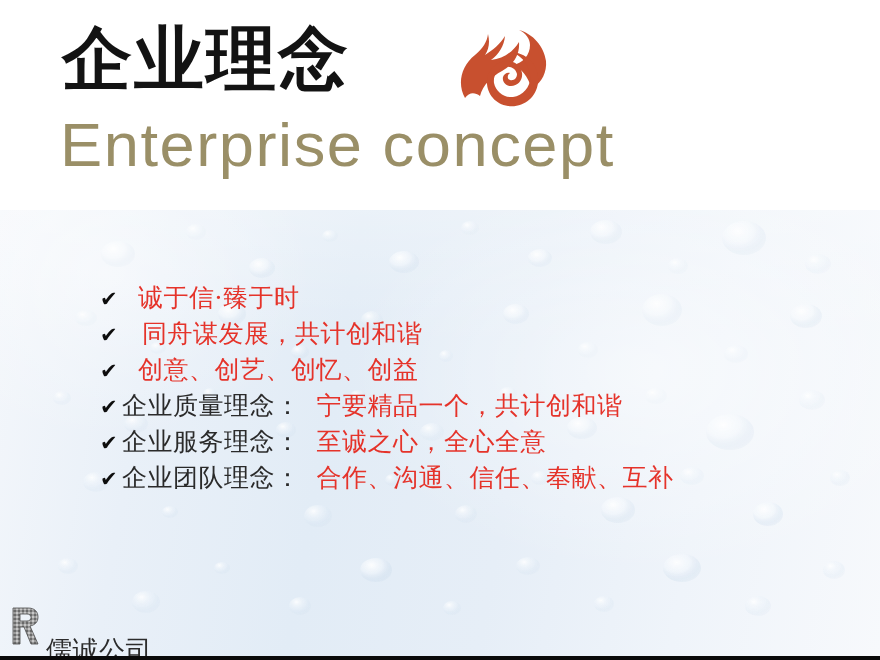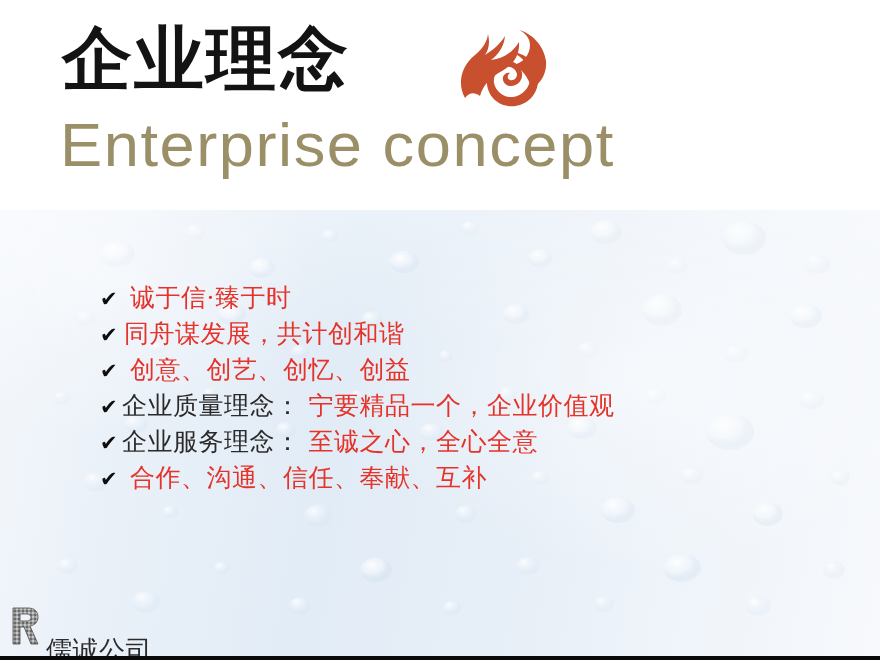--- a/index.html
+++ b/index.html
@@ -140,25 +140,25 @@
     letter-spacing: 0.5px;
   }
 
   .bullet-value {
     flex: 0 0 auto;
     font-family: "DejaVu Serif", "Liberation Serif", serif;
     font-size: 25px;
     line-height: 36px;
     color: #e5332a;
     letter-spacing: 0.5px;
-    margin-left: 8px;
+    margin-left: 16px;
   }
 
   .bullet-row.indent-value .bullet-value {
-    margin-left: 2px;
+    margin-left: 20px;
   }
 
   
   .footer {
     position: absolute;
     left: 0;
     bottom: 0;
     width: 880px;
     height: 62px;
   }
@@ -322,31 +322,32 @@
       </div>
 
       <div class="bullet-row">
         <span class="check-icon">✔</span>
         <span class="bullet-value">创意、创艺、创忆、创益</span>
       </div>
 
       <div class="bullet-row">
         <span class="check-icon">✔</span>
         <span class="bullet-label">企业质量理念：</span>
-        <span class="bullet-value">宁要精品一个，企业价值观</span>
+        <span class="bullet-value">宁要精品一个，共计创和谐</span>
       </div>
 
       <div class="bullet-row">
         <span class="check-icon">✔</span>
         <span class="bullet-label">企业服务理念：</span>
         <span class="bullet-value">至诚之心，全心全意</span>
       </div>
 
       <div class="bullet-row">
         <span class="check-icon">✔</span>
+        <span class="bullet-label">企业团队理念：</span>
         <span class="bullet-value">合作、沟通、信任、奉献、互补</span>
       </div>
 
     </div>
   </div>
 
   <div class="footer">
     <div class="footer-logo">
       <svg class="footer-r" viewBox="0 0 30 40">
         <defs>

